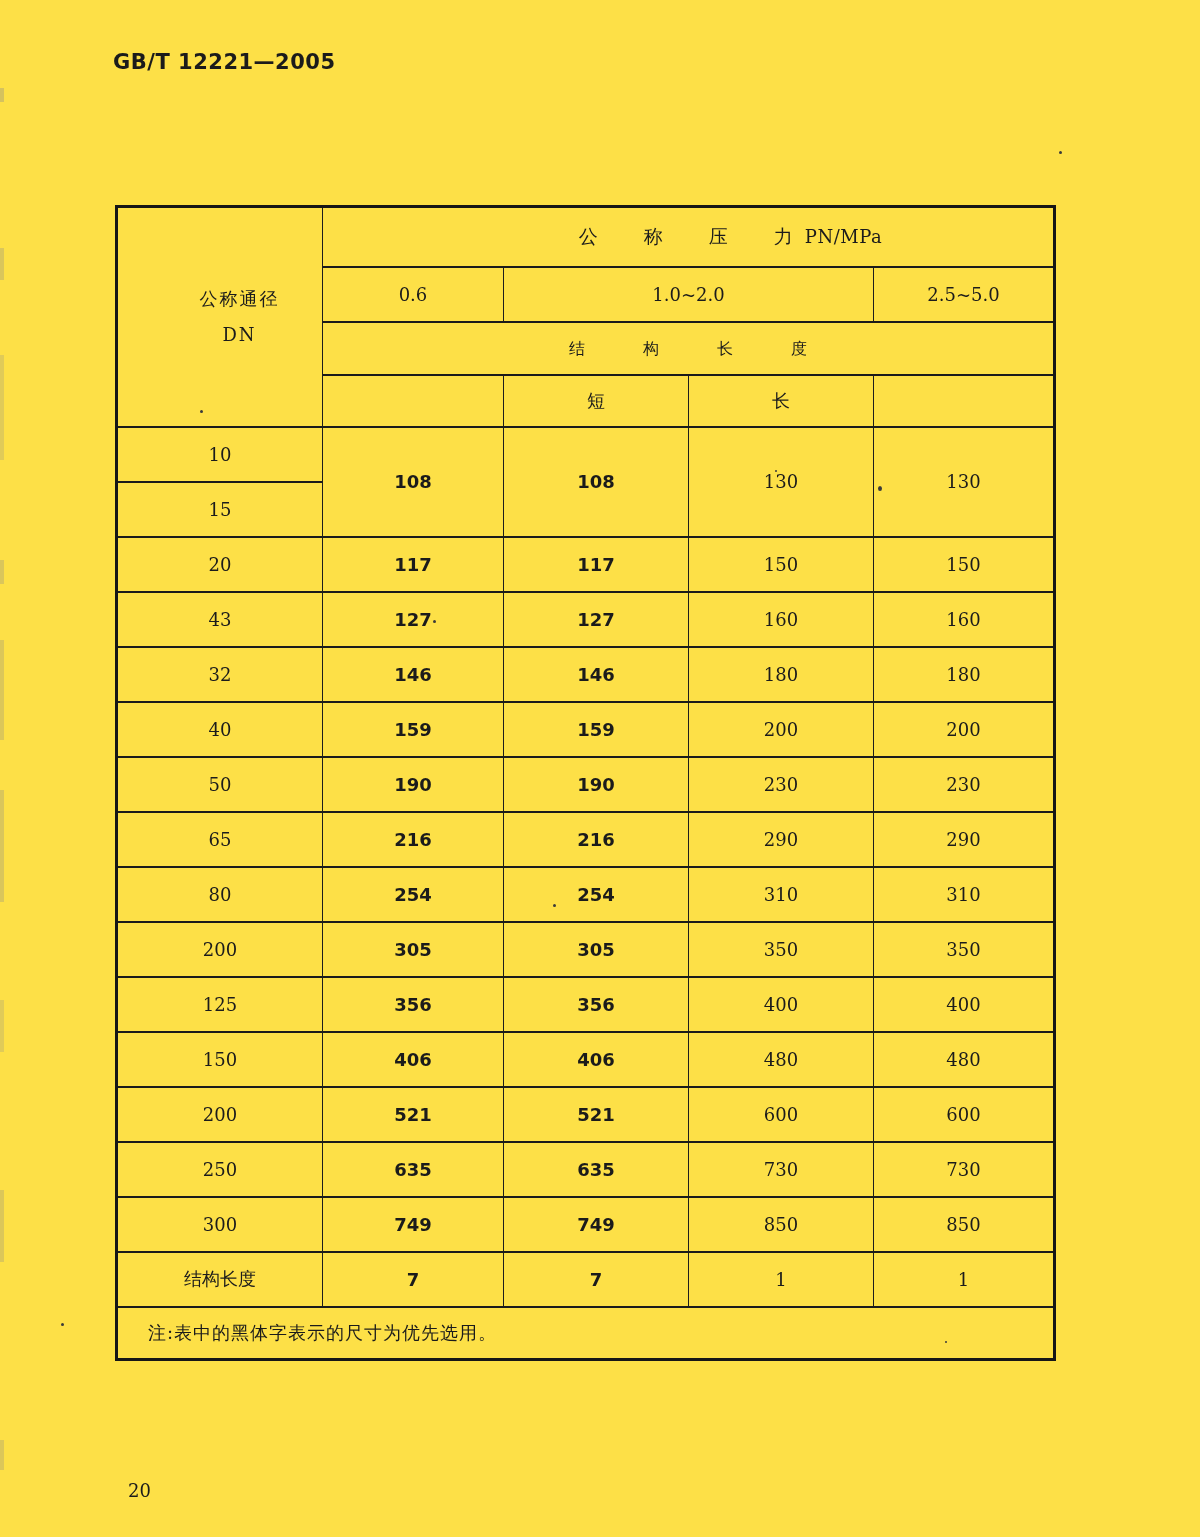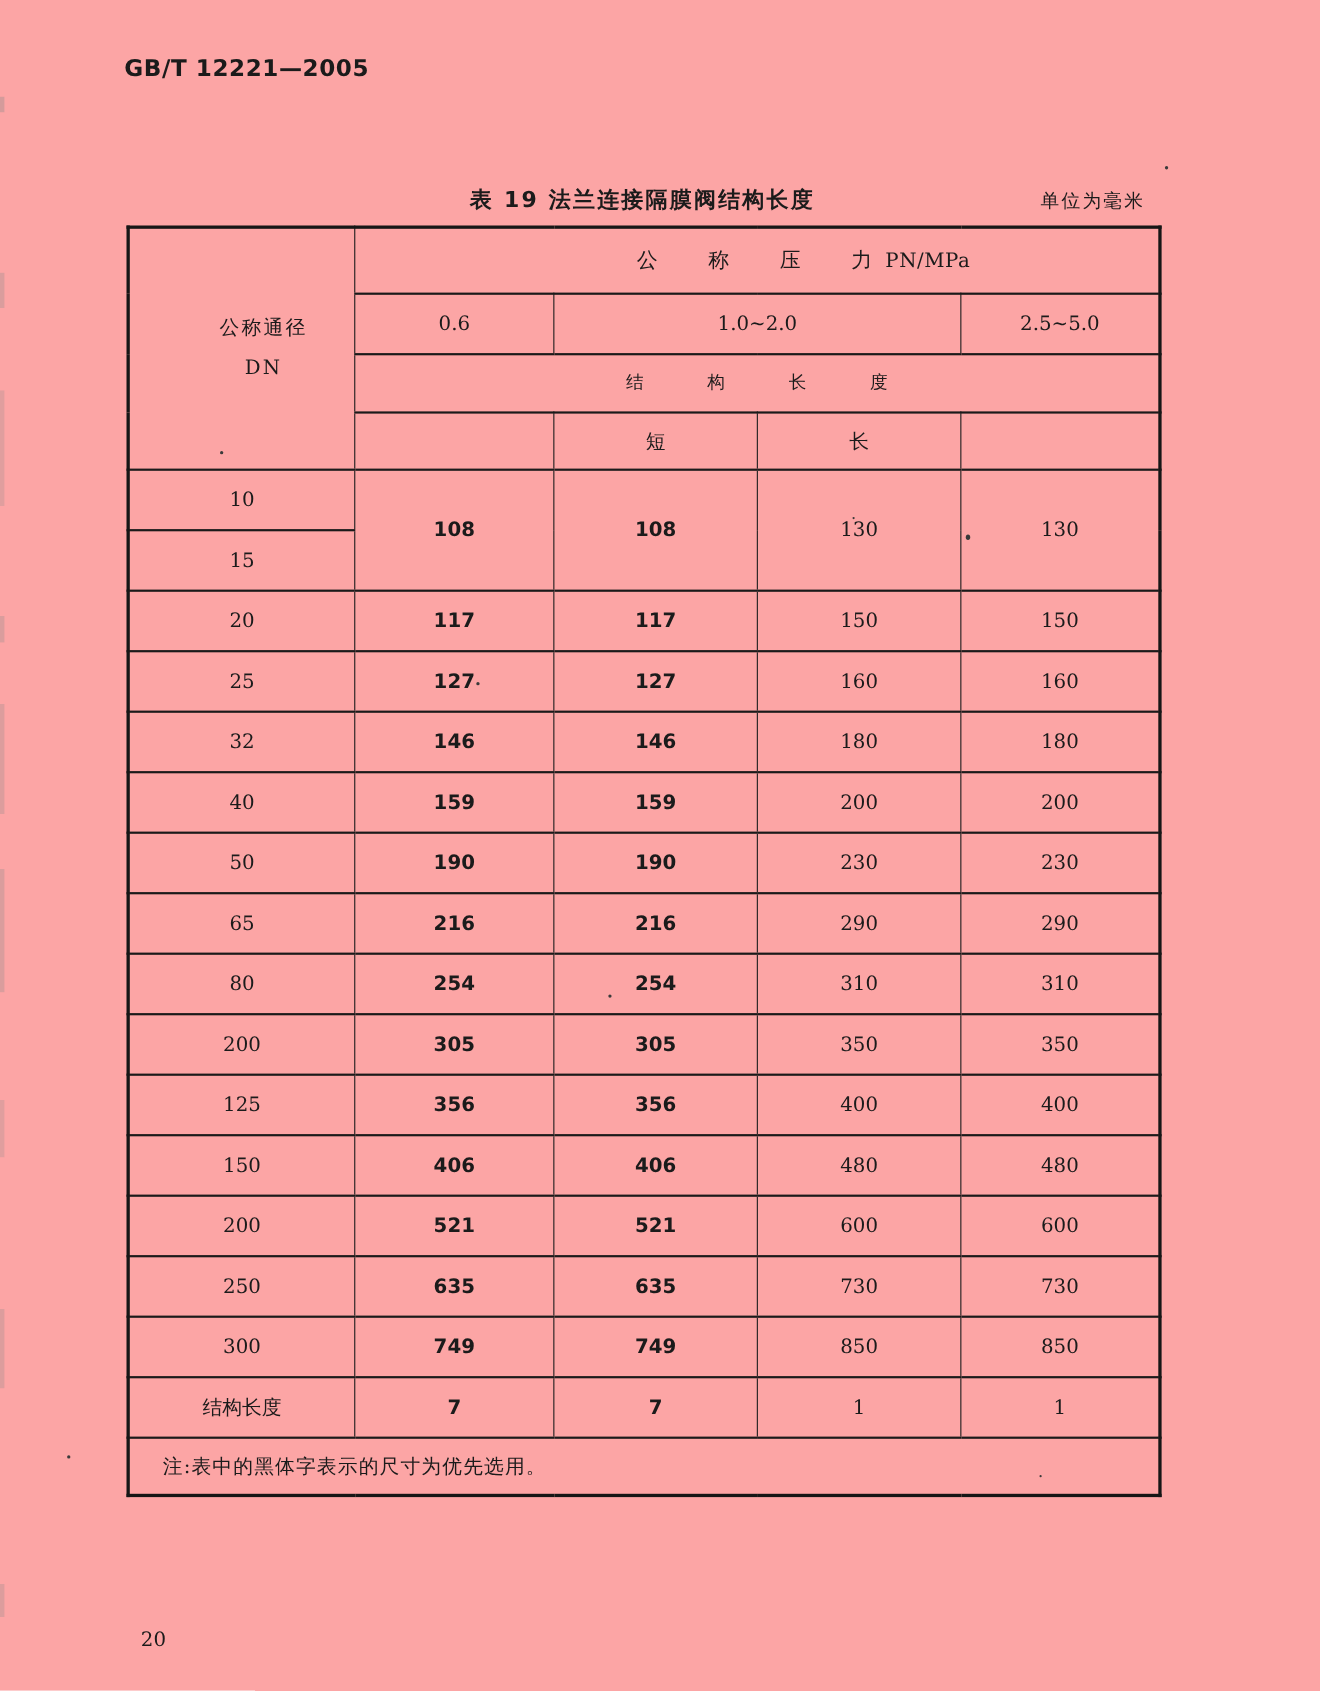--- a/index.html
+++ b/index.html
@@ -1,21 +1,21 @@
 <!DOCTYPE html>
 <html><head>
 <meta charset="utf-8">
 <style>
   * { margin: 0; padding: 0; box-sizing: border-box; }
   html, body { background: #ffffff; }
   .page {
     position: relative;
     width: 1200px;
     height: 1537px;
-    background: #fca5a5;
+    background: #fde047;
     font-family: "DejaVu Serif", "Liberation Serif", serif;
     color: #1b1b1b;
     overflow: hidden;
   }
   .doc-code {
     position: absolute;
     left: 113px; top: 50px;
     font-family: "DejaVu Sans", "Liberation Sans", sans-serif;
     font-weight: bold;
     font-size: 21px;
@@ -106,24 +106,20 @@
     background: #8a8a8a;
   }
 </style>
 </head>
 <body>
 
 <div class="page">
 
   <div class="doc-code">GB/T 12221—2005</div>
 
-  <div class="caption-row">
-    <div class="table-caption">表 19  法兰连接隔膜阀结构长度</div>
-    <div class="unit-label">单位为毫米</div>
-  </div>
 
   <table class="main">
     <colgroup>
       <col style="width:206px">
       <col style="width:181px">
       <col style="width:185px">
       <col style="width:185px">
       <col style="width:181px">
     </colgroup>
     <tbody>
@@ -165,21 +161,21 @@
       </tr>
 
       <tr class="data">
         <td class="plain">20</td>
         <td class="pref">117</td>
         <td class="pref">117</td>
         <td class="plain">150</td>
         <td class="plain">150</td>
       </tr>
       <tr class="data">
-        <td class="plain">25</td>
+        <td class="plain">43</td>
         <td class="pref">127</td>
         <td class="pref">127</td>
         <td class="plain">160</td>
         <td class="plain">160</td>
       </tr>
       <tr class="data">
         <td class="plain">32</td>
         <td class="pref">146</td>
         <td class="pref">146</td>
         <td class="plain">180</td>

